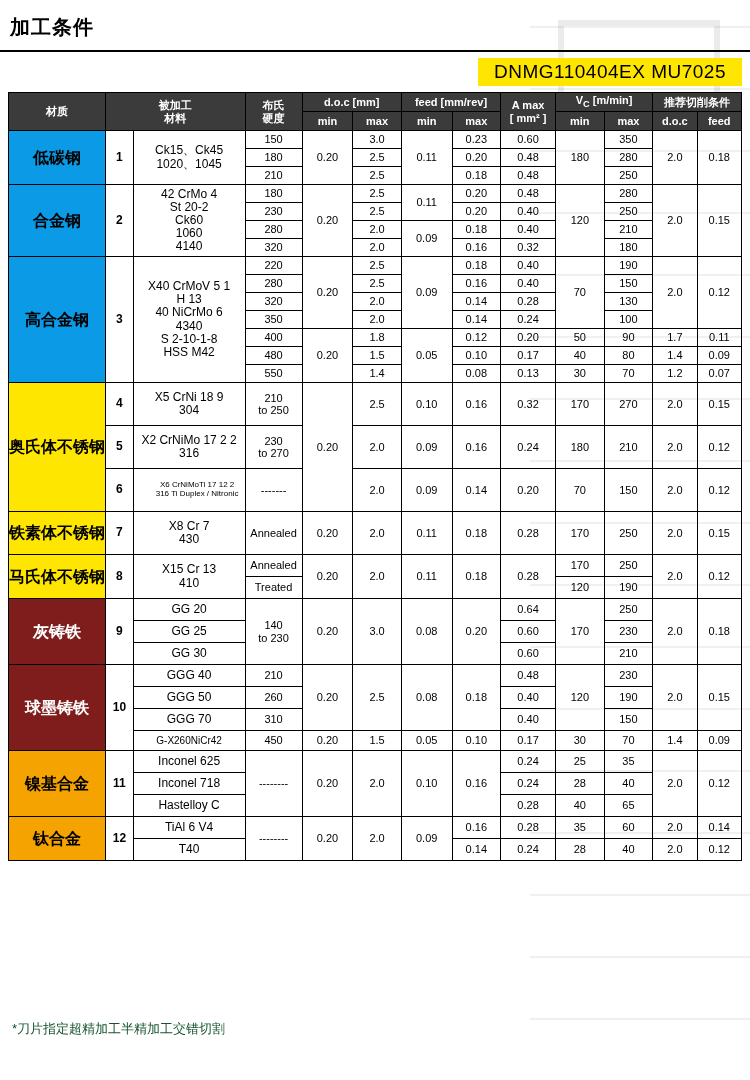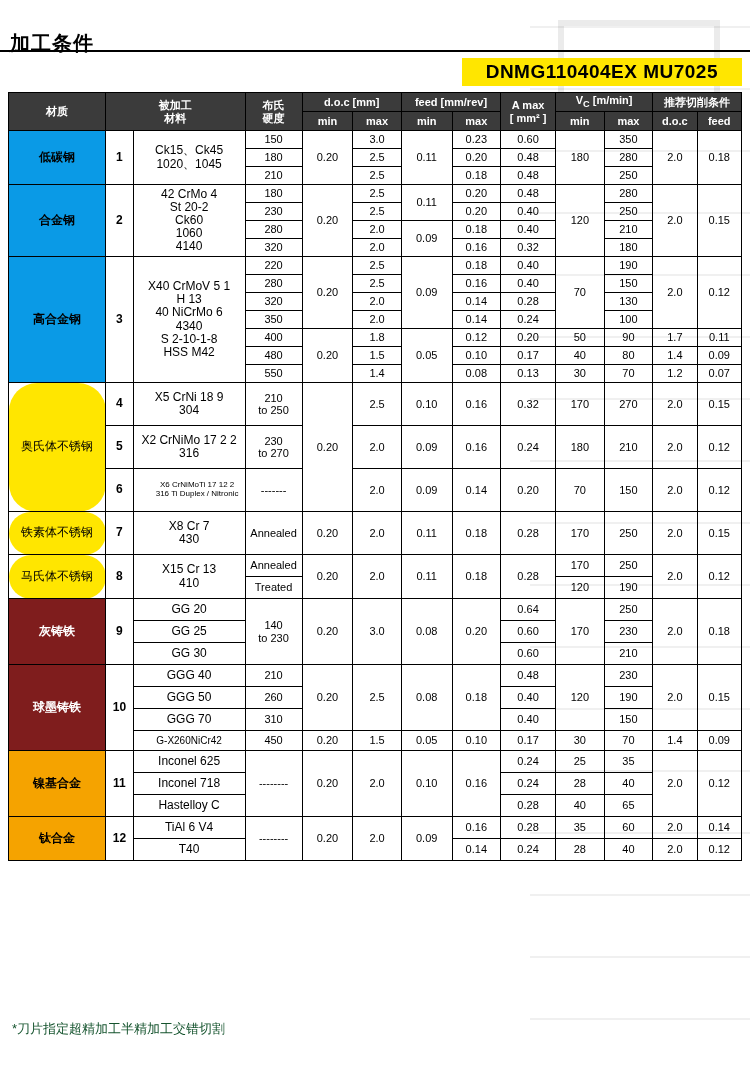--- a/index.html
+++ b/index.html
@@ -7,30 +7,30 @@
     width:750px;height:1080px;
     background:#ffffff;
     font-family:"Liberation Sans", sans-serif;
     color:#000;
     overflow:hidden;
     position:relative;
   }
   .page{position:relative;width:750px;height:1080px;box-sizing:border-box;}
   .title{
     position:absolute;left:10px;top:14px;
-    font-size:20px;font-weight:bold;letter-spacing:1px;margin-top:16px;
+    font-size:20px;font-weight:bold;letter-spacing:1px;
   }
   .title-rule{
     position:absolute;left:0;top:50px;width:750px;height:2px;background:#000;
   }
   .badge{
     position:absolute;right:8px;top:58px;
     background:#ffe600;color:#000;
-    font-size:19px;font-weight:bold;
-    padding:3px 24px;
+    font-size:19px;font-weight:normal;
+    padding:3px 16px;
     letter-spacing:0.5px;
   }
   table.main{
     position:absolute;left:8px;top:92px;
     width:734px;
     border-collapse:collapse;
     table-layout:fixed;
     font-size:11px;
   }
   table.main td, table.main th{
@@ -39,24 +39,24 @@
     vertical-align:middle;
     padding:0;
     line-height:1.1;
   }
   thead th{
     background:#3b3b3b;color:#fff;font-weight:bold;font-size:11px;
     height:18px;
   }
   thead th.tall{height:26px;}
   .grp{ 
-    font-weight:bold;font-size:12px;
+    font-weight:bold;font-size:16px;
   }
   .c-blue{background:#0a9ae6;color:#000;font-weight:bold;}
-  .c-yellow{background:#ffe600;color:#000;font-weight:normal;border-radius:28px;}
+  .c-yellow{background:#ffe600;color:#000;font-weight:bold;}
   .c-red{background:#7f1d1d;color:#fff;font-weight:bold;}
   .c-orange{background:#f5a300;color:#000;font-weight:bold;}
   .num{font-size:12px;font-weight:bold;}
   .mat{font-size:12px;text-align:left;padding-left:5px;}
   .mat.small{font-size:8px;padding-left:16px;}
   .v{font-size:11px;}
   .rowline td{height:17px;}
   .footer{
     position:absolute;left:12px;top:1020px;
     color:#14532d;font-size:13px;

